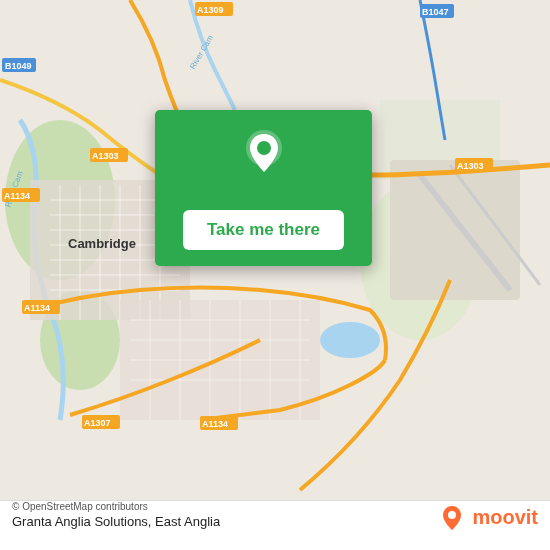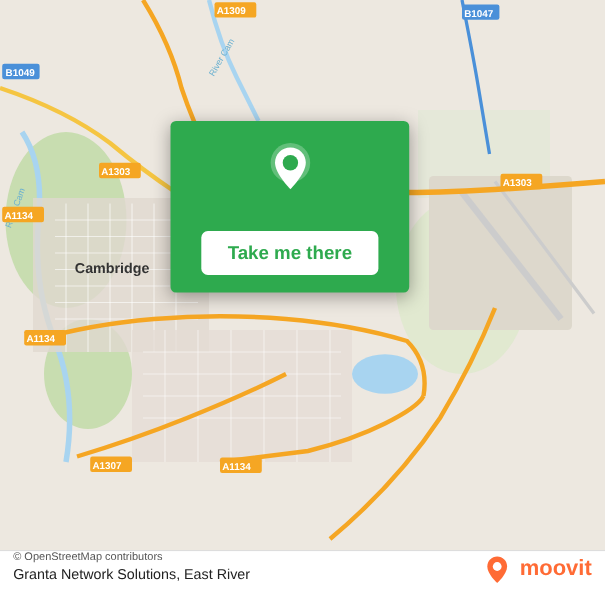--- a/index.html
+++ b/index.html
@@ -212,21 +212,21 @@
       <path d="M24 6 C16 6 10 12 10 20 C10 30 24 44 24 44 C24 44 38 30 38 20 C38 12 32 6 24 6 Z" fill="white"></path>
       <circle cx="24" cy="20" r="7" fill="#2eaa4e"></circle>
     </svg>
     <button id="take-me-there-btn">Take me there</button>
   </div>
 </div>
 
 <div id="bottom-bar">
   <div id="bottom-left">
     <span id="attribution">© OpenStreetMap contributors</span>
-    <span id="location-label">Granta Network Solutions, East River</span>
+    <span id="location-label">Granta Anglia Solutions, East Anglia</span>
   </div>
   <div id="moovit-logo">
 
     <svg class="moovit-pin" viewBox="0 0 28 28" xmlns="http://www.w3.org/2000/svg">
       <path d="M14 2 C9 2 5 6 5 11 C5 18 14 26 14 26 C14 26 23 18 23 11 C23 6 19 2 14 2 Z" fill="#ff6b35"></path>
       <circle cx="14" cy="11" r="4" fill="white"></circle>
     </svg>
     <span class="moovit-text">moovit</span>
   </div>
 </div>

